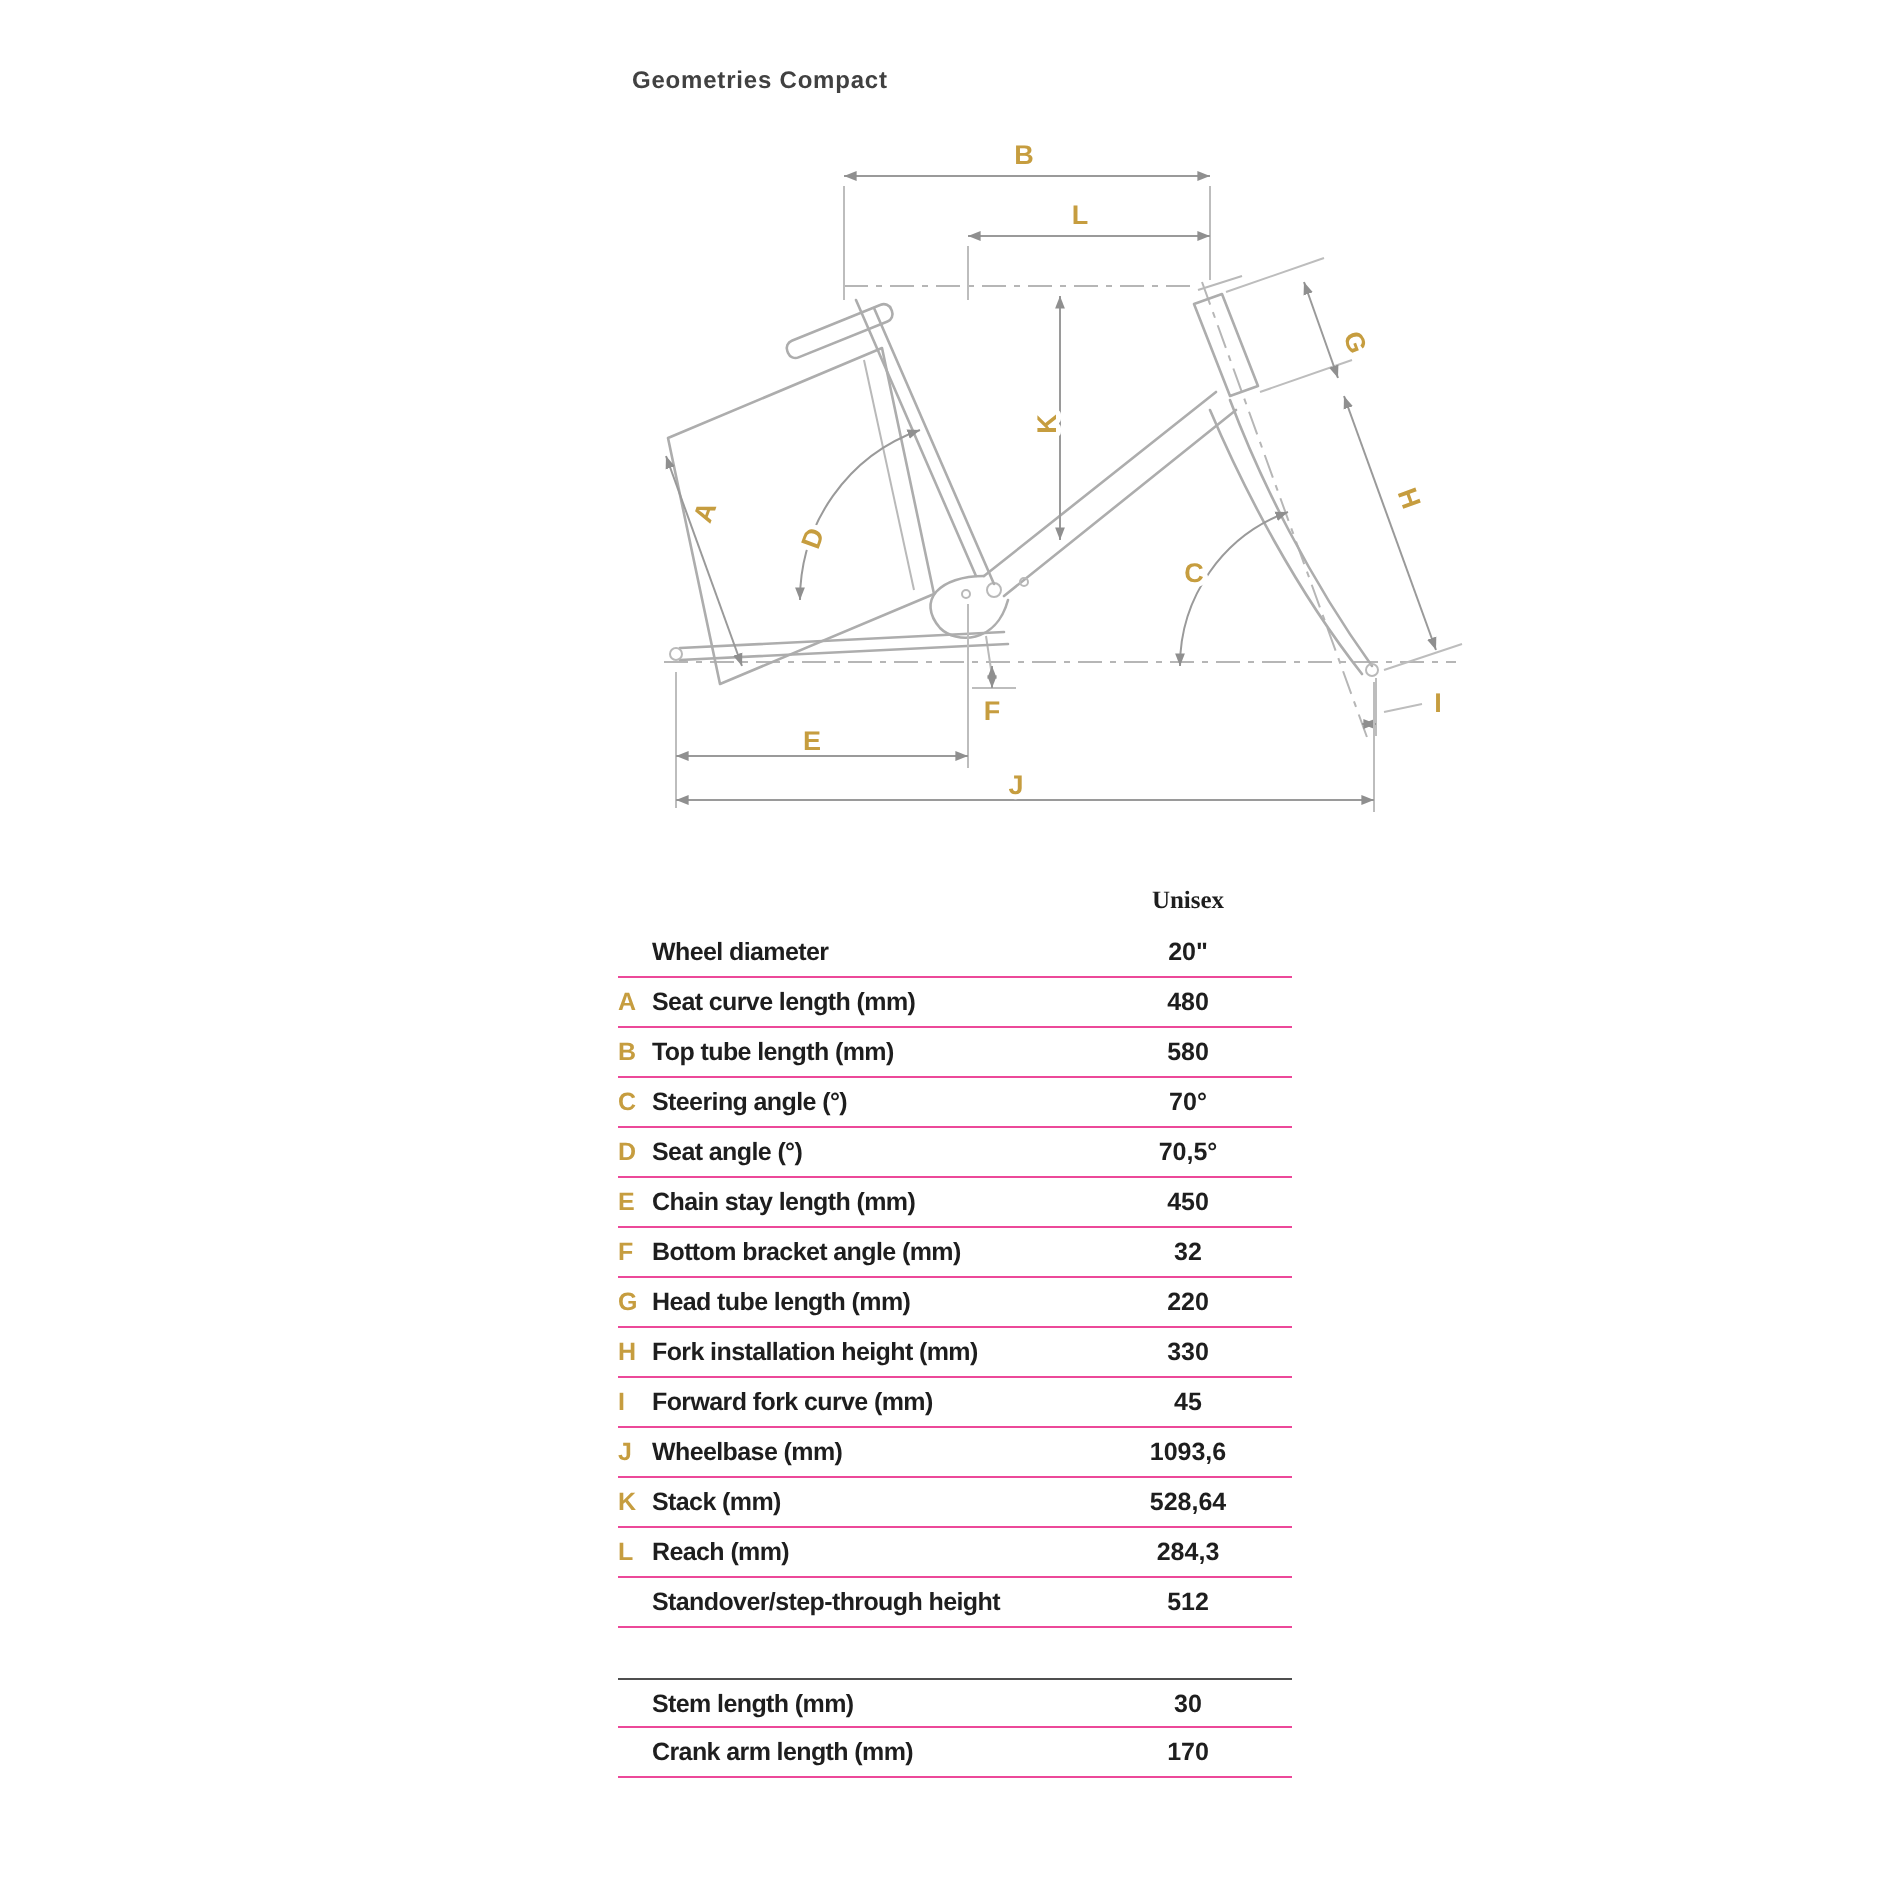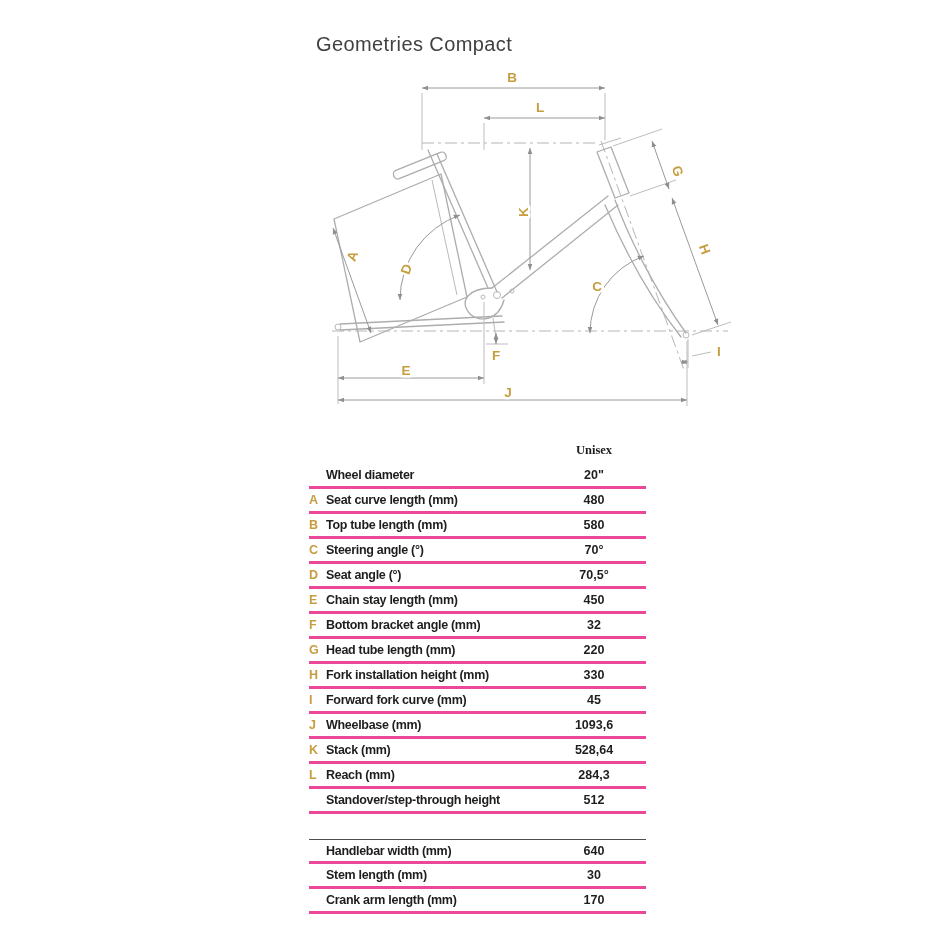--- a/index.html
+++ b/index.html
@@ -2,41 +2,41 @@
 <html><head>
 <meta charset="utf-8">
 <style>
   * { margin:0; padding:0; box-sizing:border-box; }
   html,body { background:#ffffff; }
   body { width:949px; height:950px; position:relative; font-family:"Liberation Sans",sans-serif; }
   .stage { position:absolute; inset:0; width:949px; height:950px; background:#ffffff; overflow:hidden; }
 
   .page-title {
     position:absolute; left:316px; top:33px;
-    font-size:20px; font-weight:400; letter-spacing:0.4px; color:#414141;
+    font-size:12px; font-weight:700; letter-spacing:0.4px; color:#414141;
   }
 
   svg.diagram { position:absolute; left:300px; top:60px; }
 
   .fl  { stroke:#adadad; fill:none; stroke-width:1.3; stroke-linejoin:round; stroke-linecap:round; }
   .fl2 { stroke:#b9b9b9; fill:none; stroke-width:1; }
   .dim { stroke:#9a9a9a; fill:none; stroke-width:1; }
   .ext { stroke:#bdbdbd; fill:none; stroke-width:1; }
   .cl  { stroke:#b6b6b6; fill:none; stroke-width:1; stroke-dasharray:12 4 3 4; }
   .dl  {
     fill:#C69D3F; font-family:"Liberation Sans",sans-serif;
     font-size:13.5px; font-weight:600; text-anchor:middle;
     paint-order:stroke; stroke:#ffffff; stroke-width:5px; stroke-linejoin:round;
   }
 
   .geo-table { position:absolute; left:309px; top:437px; width:337px; color:#1e1e1e; }
   .trow {
     display:grid; grid-template-columns:17px 1fr 104px;
     align-items:center; height:25px;
-    border-bottom:3px solid #ec4899;
+    border-bottom:1px solid #ec4899;
     font-size:12.5px; font-weight:700; letter-spacing:-0.3px;
   }
   .header-row { height:27px; border-bottom:none;font-family:Liberation Serif, serif; }
   .trow .letter { color:#C69D3F; }
   .trow .value { text-align:center; letter-spacing:0; }
   .section-gap { height:25px; }
   .section2 .trow:first-child { border-top:1px solid #4f4f4f; }
 </style>
 </head>
 <body>
@@ -223,25 +223,20 @@
         <span class="label">Standover/step-through height</span>
         <span class="value">512</span>
       </div>
     </div>
 
     <div class="section-gap"></div>
 
     <div class="section2">
       <div class="trow">
         <span class="letter"></span>
-        <span class="label">Handlebar width (mm)</span>
-        <span class="value">640</span>
-      </div>
-      <div class="trow">
-        <span class="letter"></span>
         <span class="label">Stem length (mm)</span>
         <span class="value">30</span>
       </div>
       <div class="trow">
         <span class="letter"></span>
         <span class="label">Crank arm length (mm)</span>
         <span class="value">170</span>
       </div>
     </div>
 

